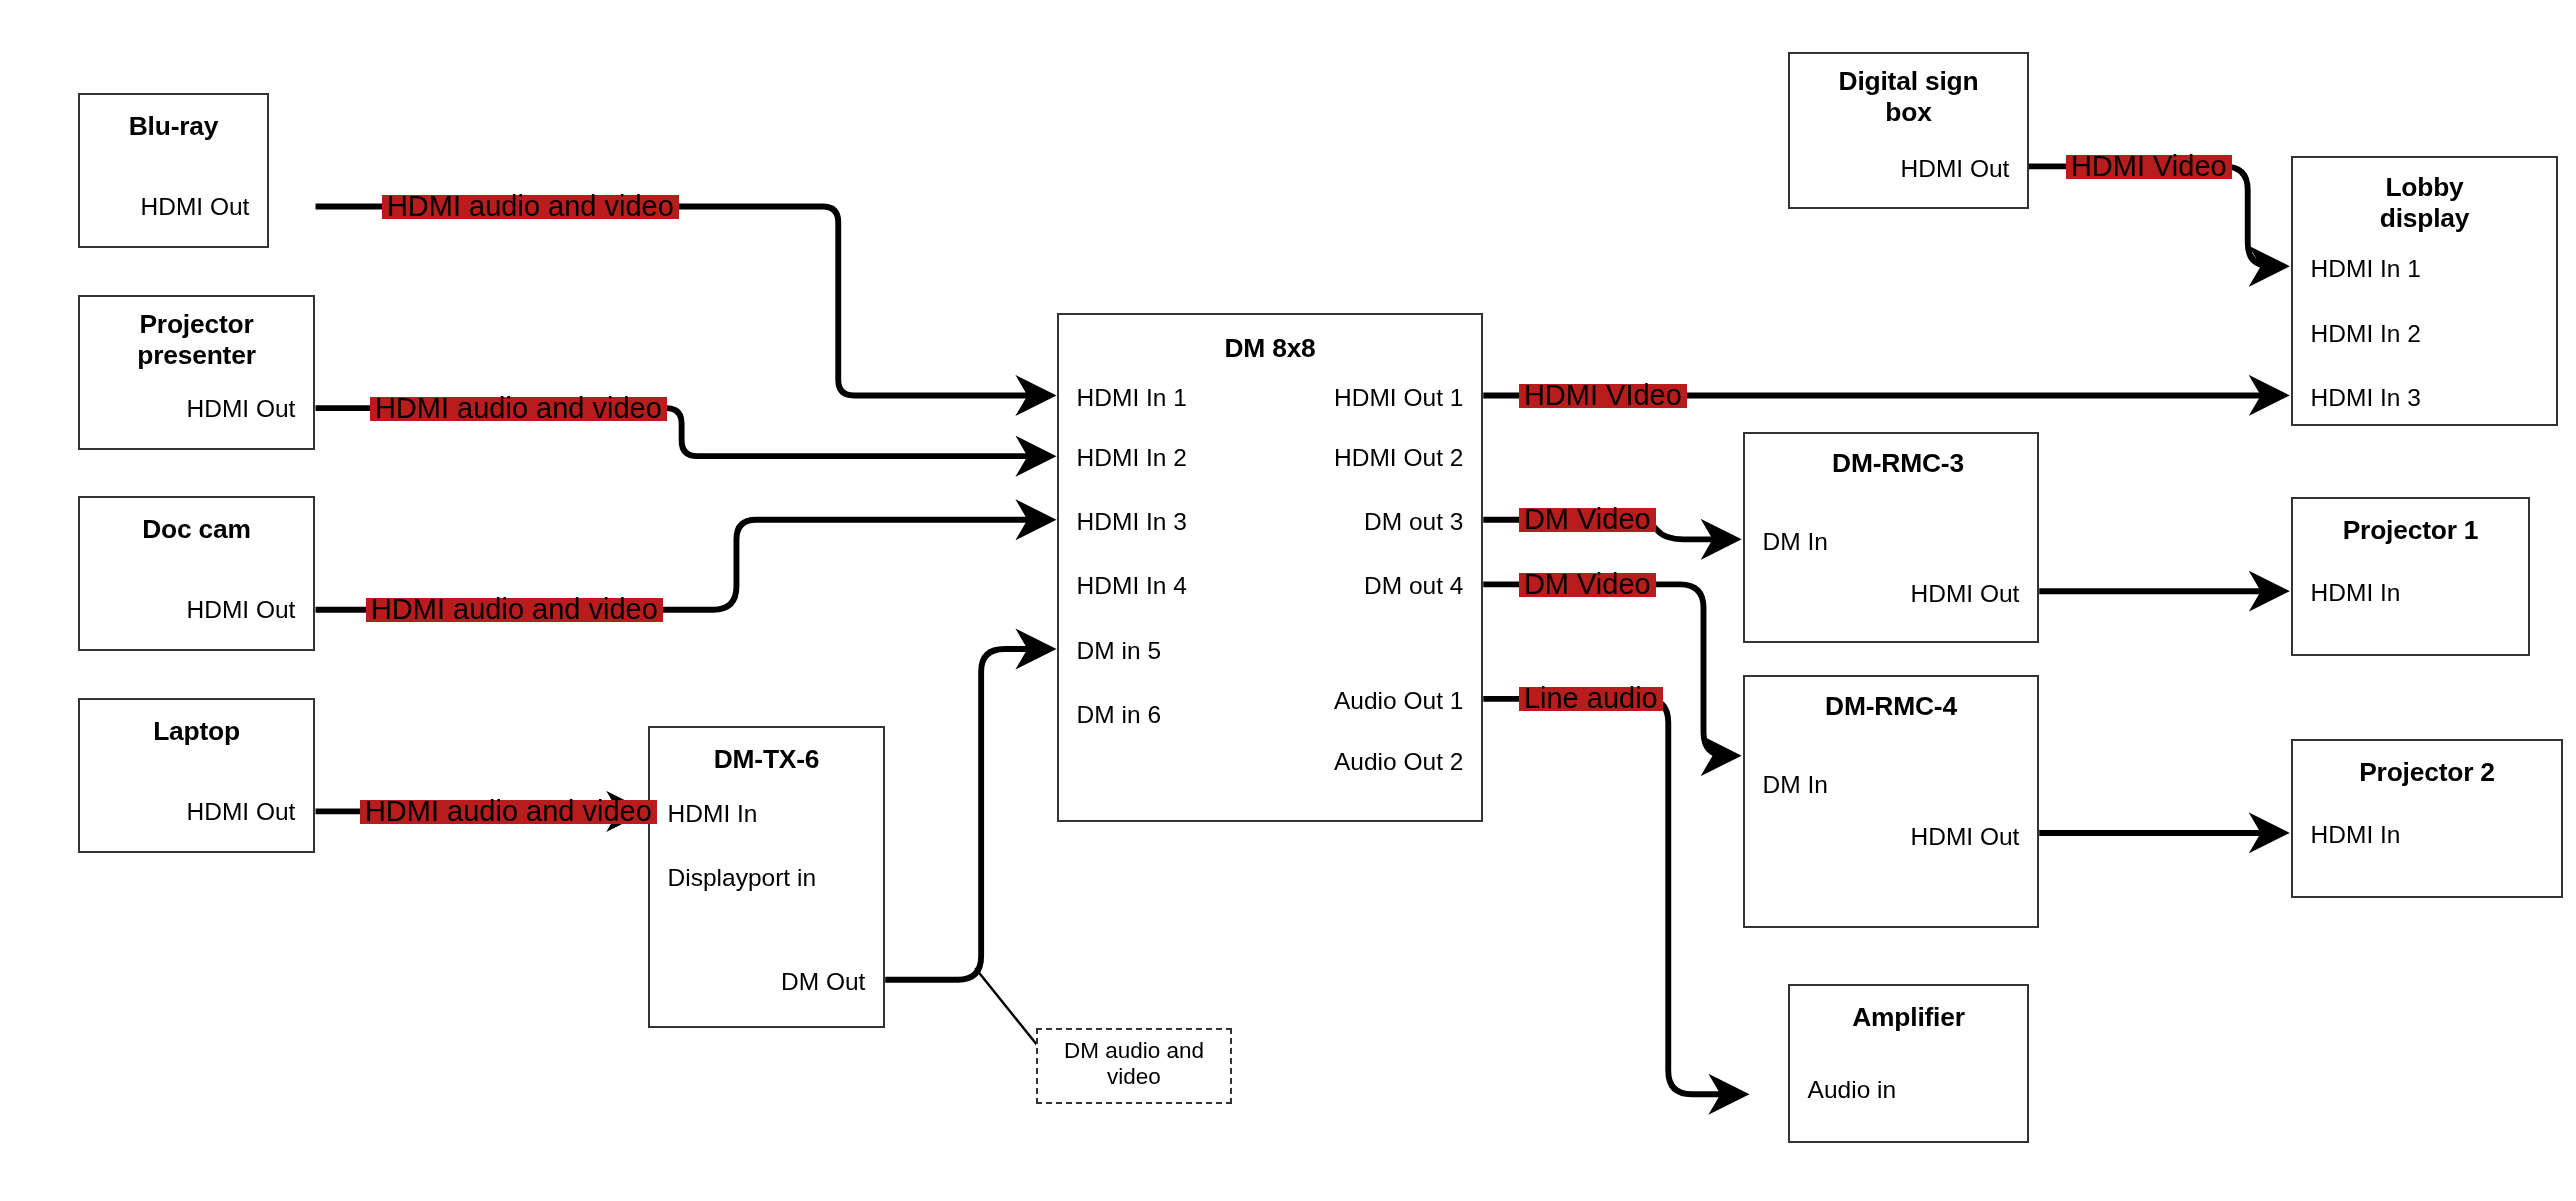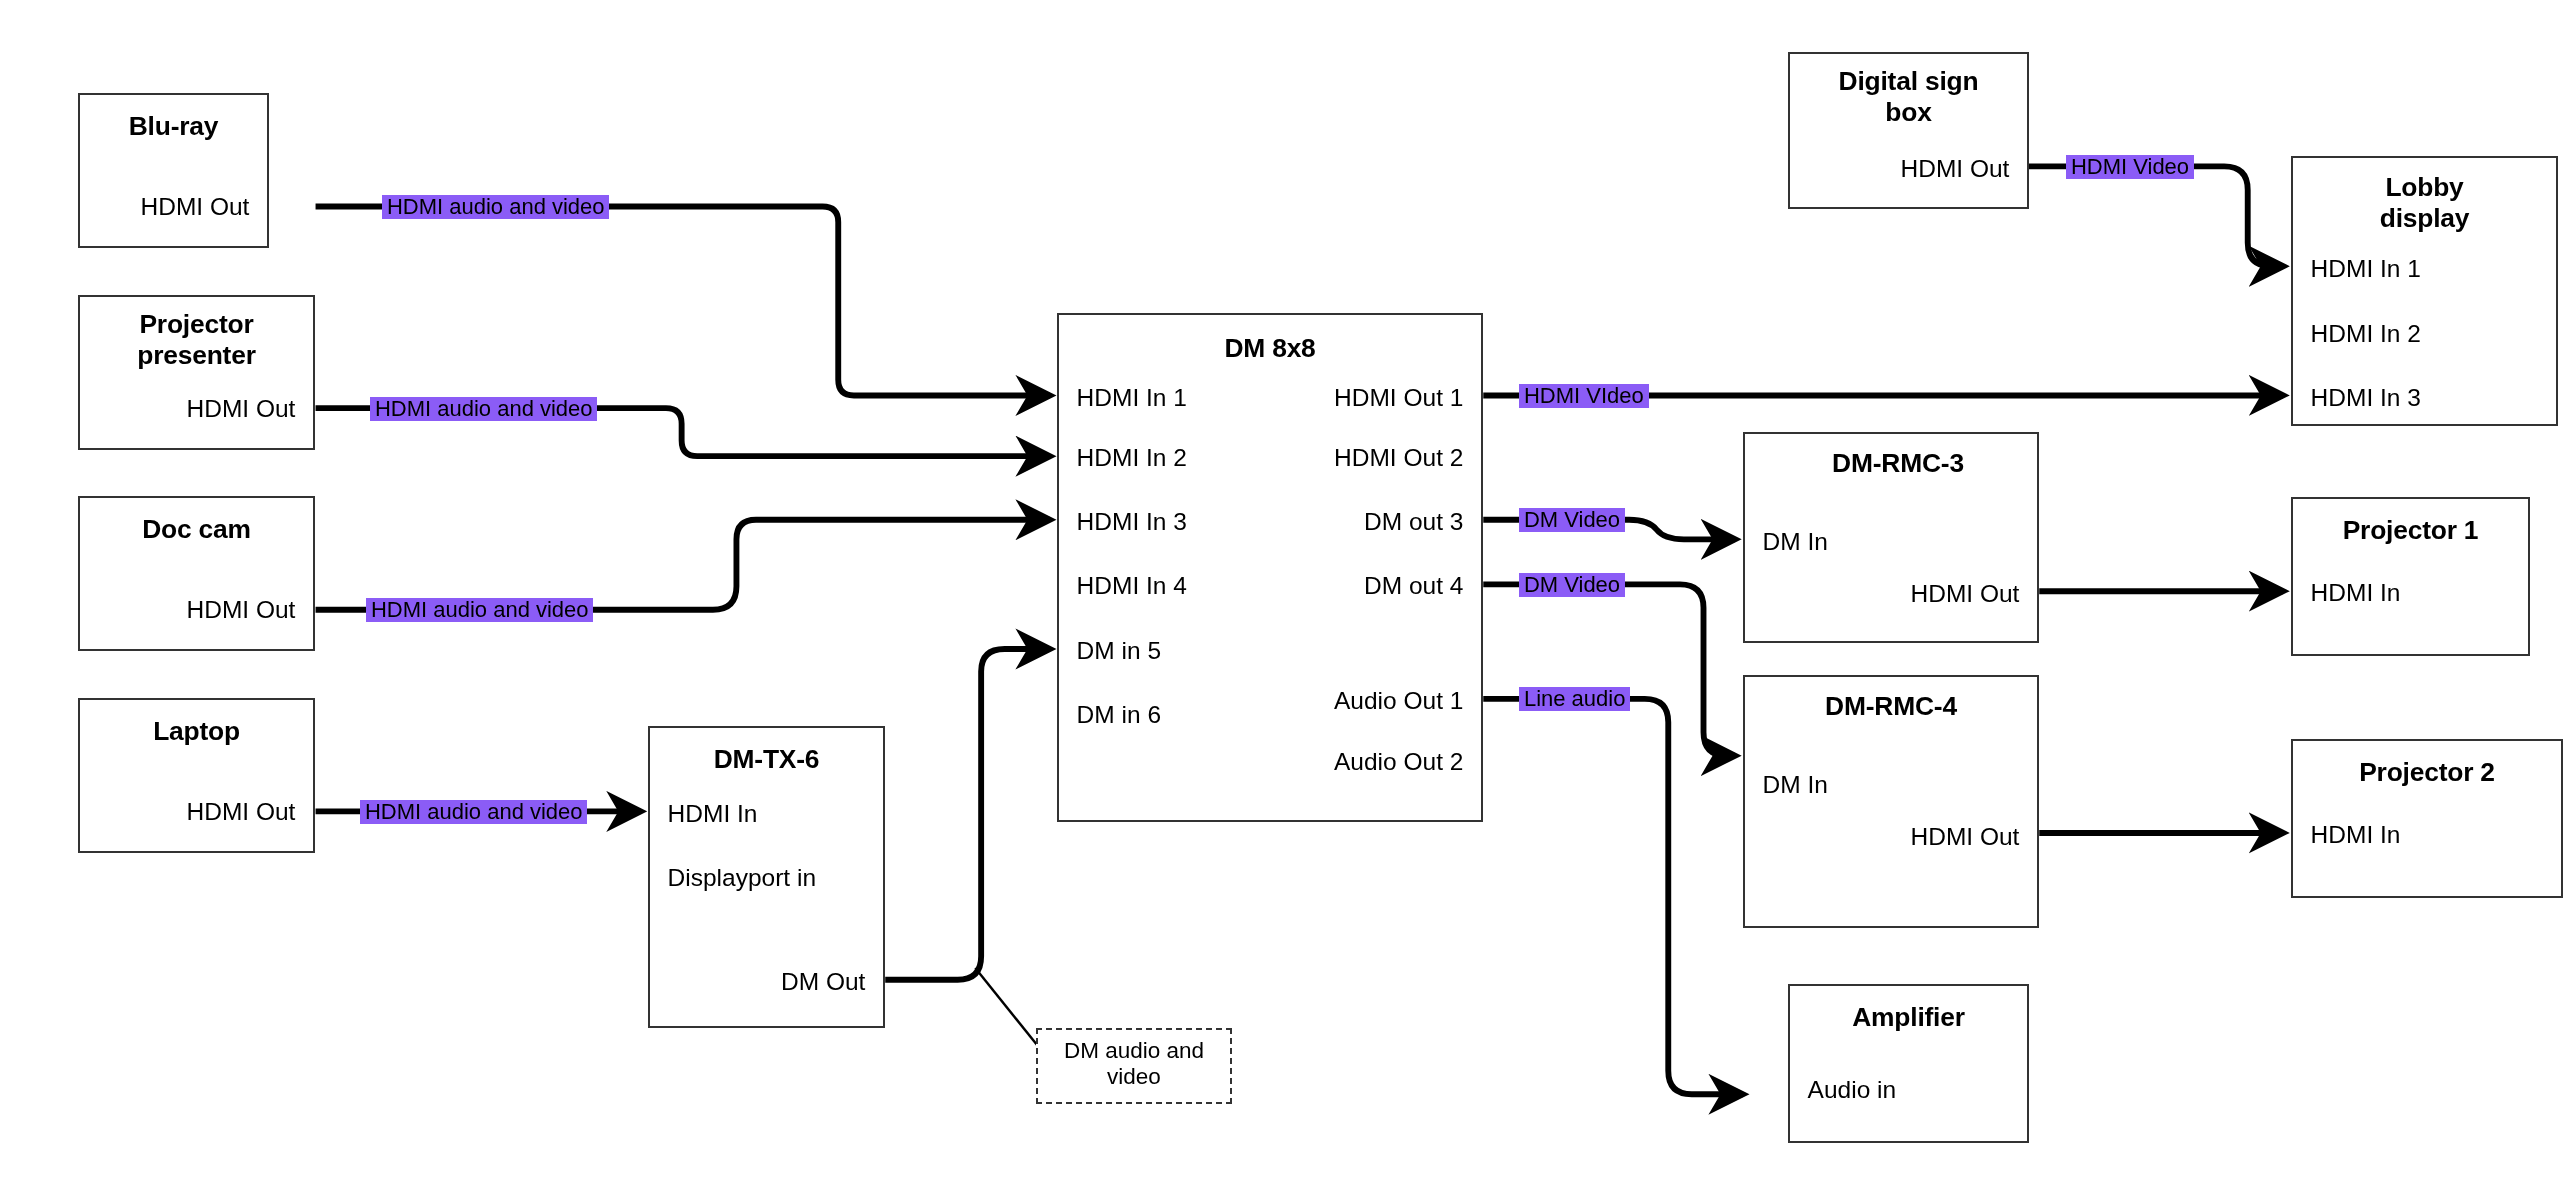--- a/index.html
+++ b/index.html
@@ -56,24 +56,24 @@
     border:2px dashed #333333;
     font-size:22.5px;
     line-height:26.4px;
     text-align:center;
     padding-top:7.8px;
     z-index:6;
   }
   
   .cable-label{
     position:absolute;
-    font-size:22px;
+    font-size:29px;
     line-height:23.5px;
     white-space:nowrap;
-    background:#8b5cf6;
+    background:#b91c1c;
     padding:0 4.9px;
     z-index:7;
   }
 </style>
 </head>
 <body>
 
 <div id="stage">
 
   <svg id="wires" viewBox="0 0 2631 1227" xmlns="http://www.w3.org/2000/svg">

